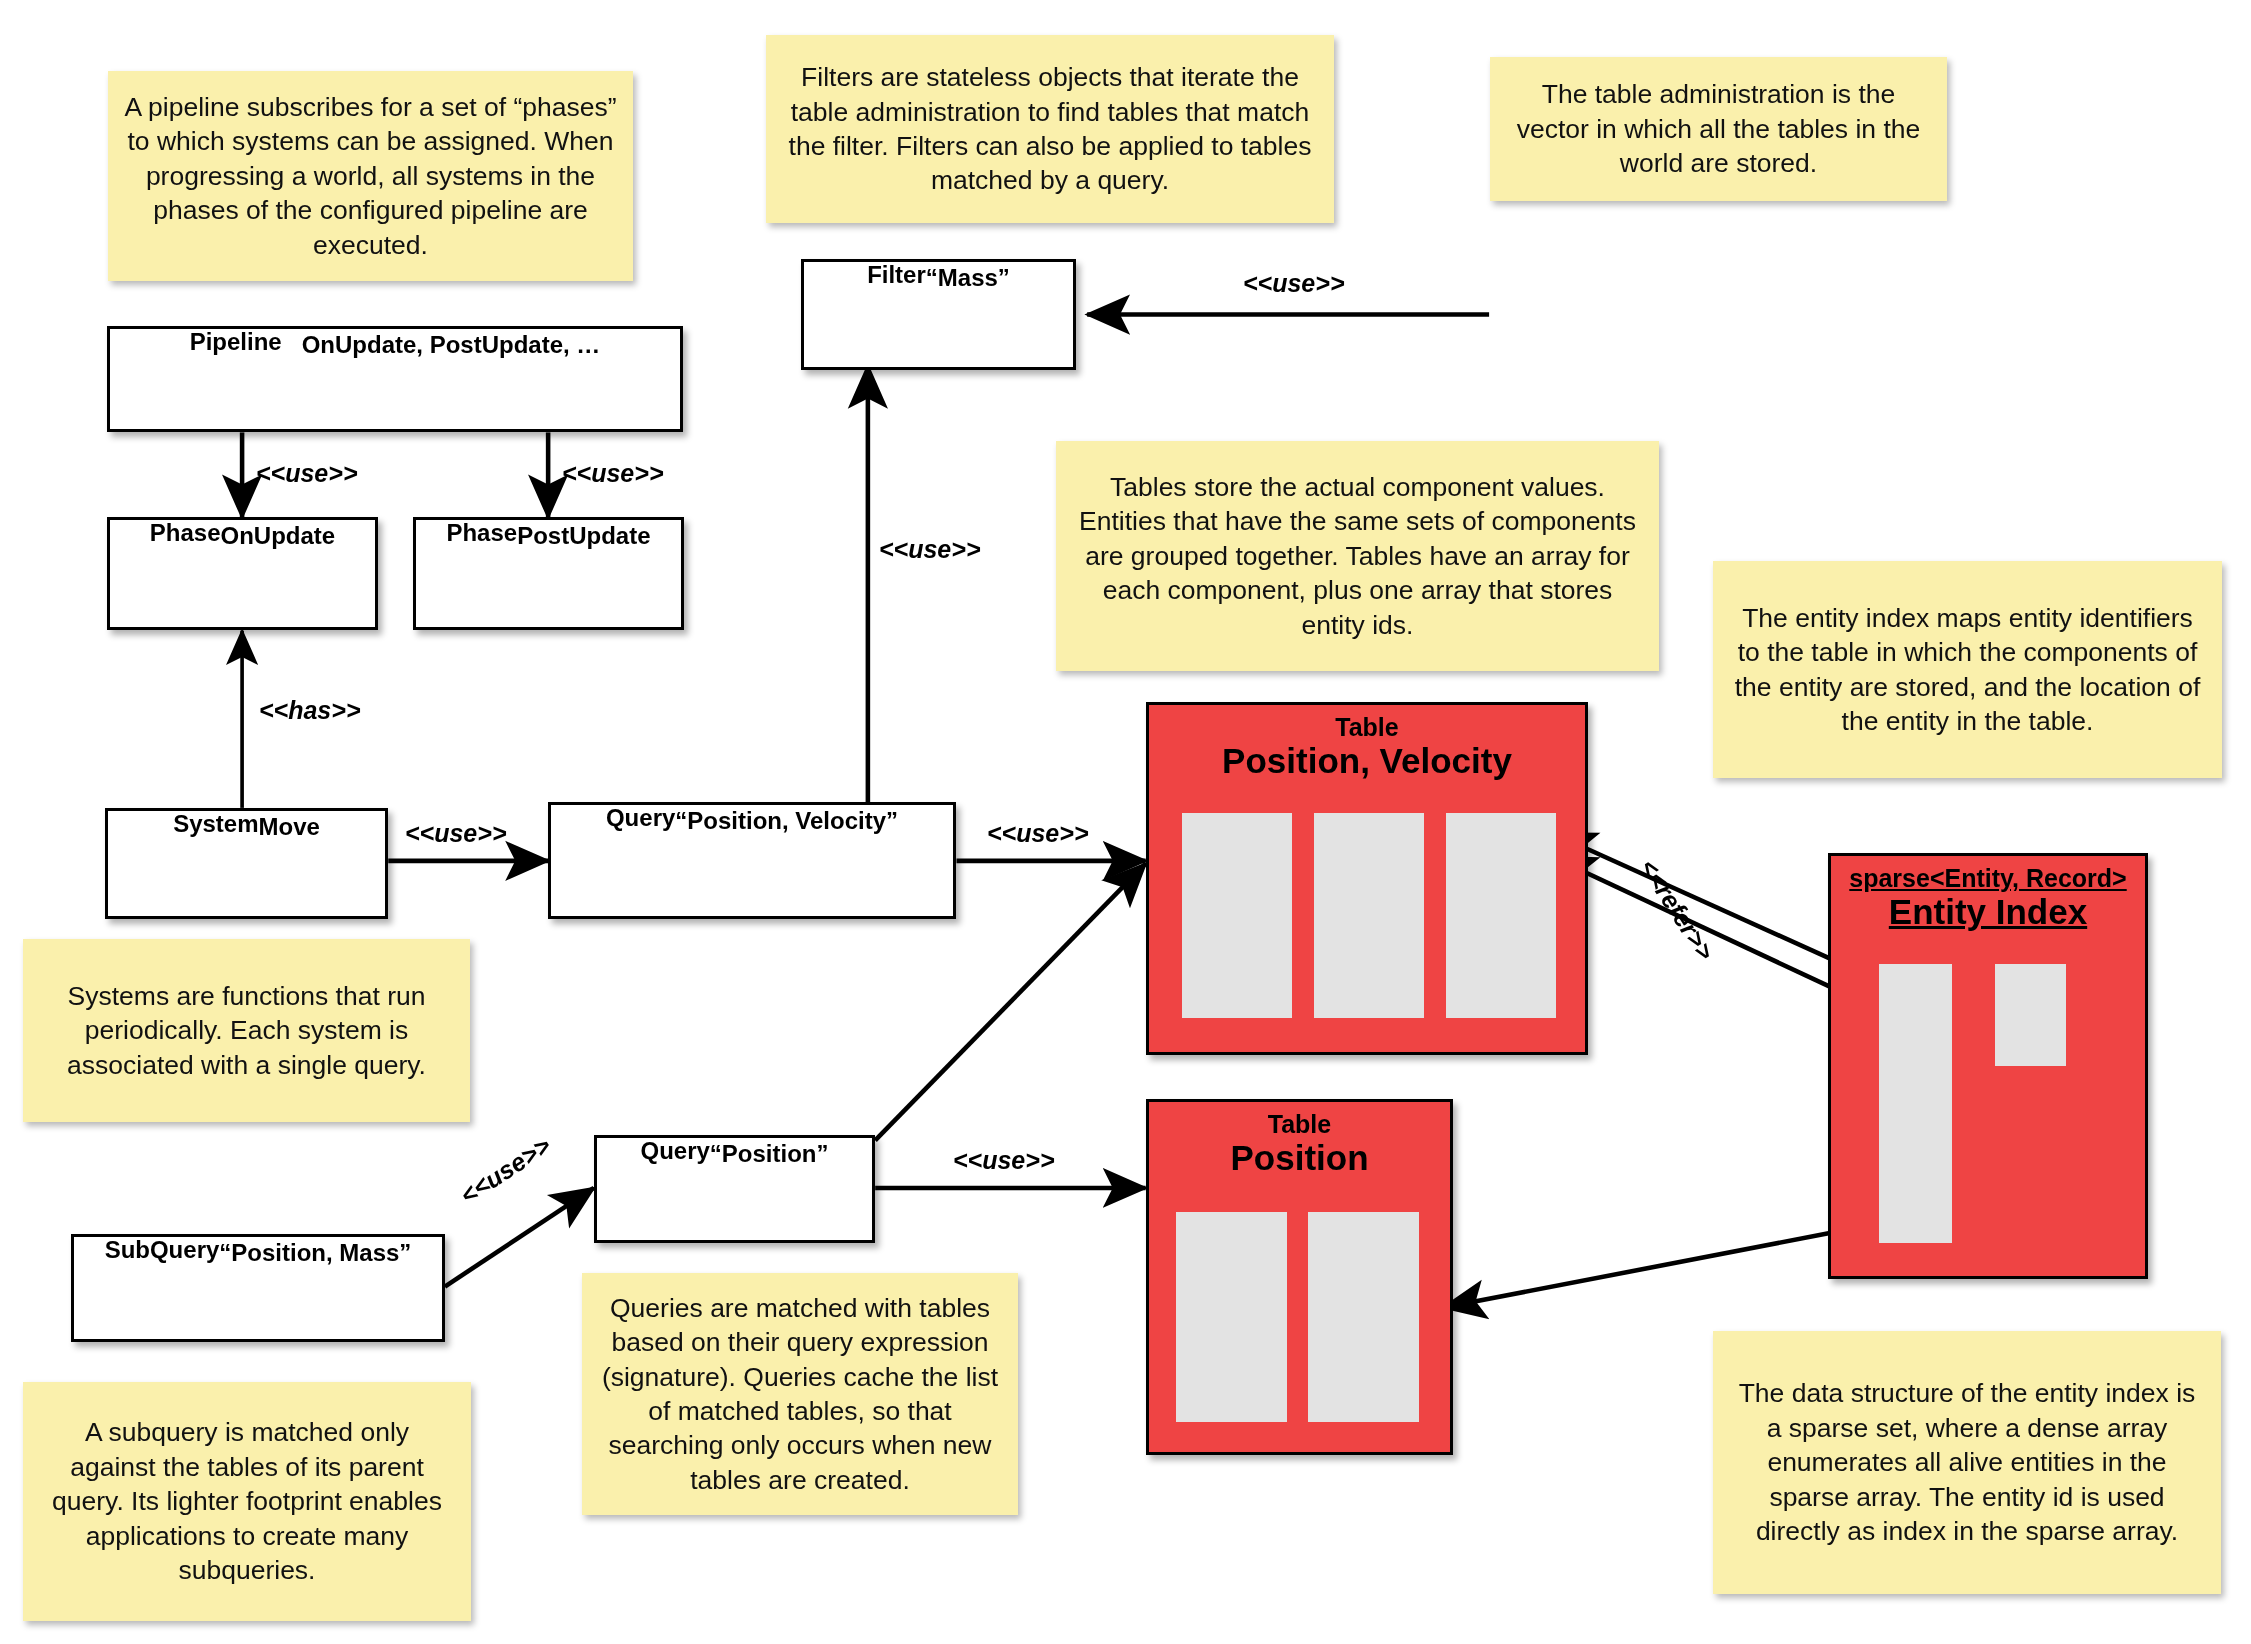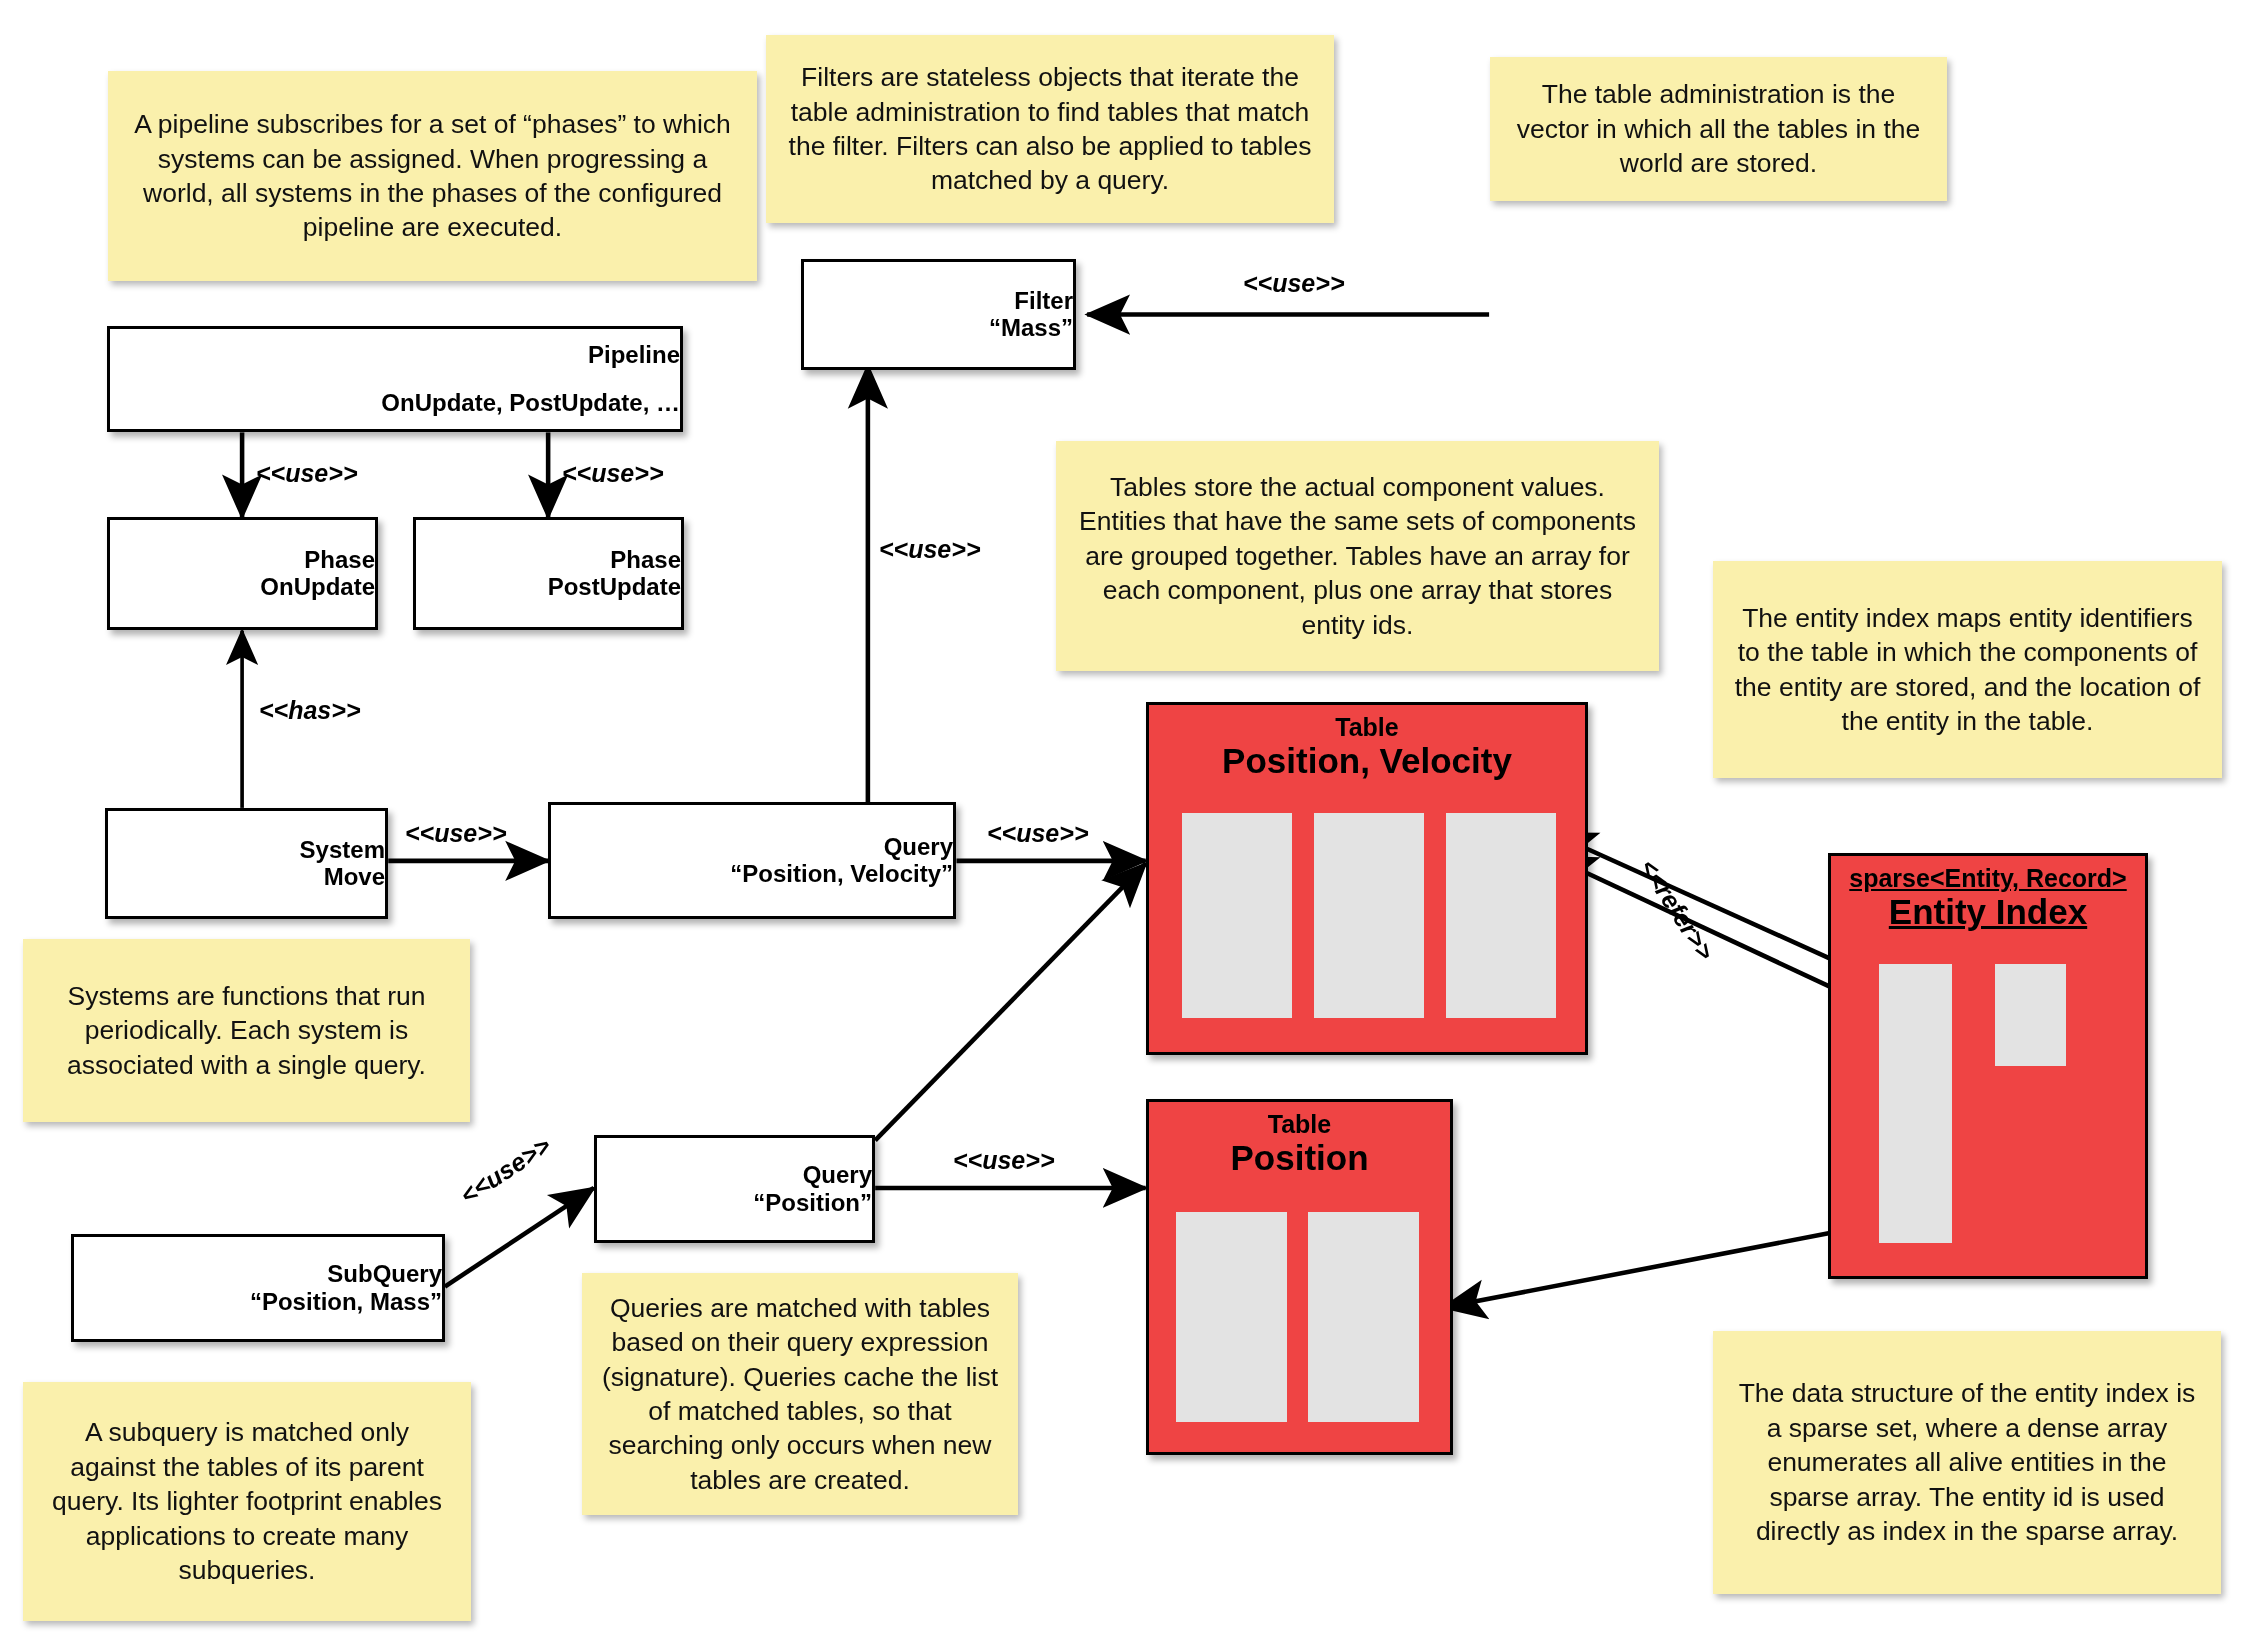--- a/index.html
+++ b/index.html
@@ -22,21 +22,21 @@
     z-index:5;
   }
 
   
   .ubox{
     position:absolute;
     background:#ffffff;
     border:3.7px solid #000;
     box-shadow:3.7px 4.6px 6.4px rgba(0,0,0,0.30);
     box-sizing:border-box;
-    display:flex;flex-direction:column;align-items:flex-end;
+    display:flex;flex-direction:row;align-items:flex-start;
     z-index:6;
   }
   .ubox .stereo{font-size:24px;font-weight:700;line-height:1.05;margin-top:5.5px;}
   .ubox .nm{font-size:24px;font-weight:700;line-height:1.08;margin-top:2.7px;}
   .ubox.center-v{justify-content:center;}
   .ubox.center-v .stereo{margin-top:0;}
 
   
   .tbox{
     position:absolute;background:#ef4444;border:3.7px solid #000;
@@ -94,21 +94,21 @@
 
       <line x1="2010" y1="1348" x2="1580" y2="1431" marker-end="url(#ah)"></line>
 
       <line x1="2212" y1="1062" x2="2119" y2="1062" marker-end="url(#ah)" stroke-width="6"></line>
       <line x1="2212" y1="1099" x2="2119" y2="1099" marker-end="url(#ah)" stroke-width="6"></line>
 
       <line x1="2216" y1="1110" x2="2182" y2="1258" marker-end="url(#ah)" stroke-width="4"></line>
     </g>
   </svg>
 
-  <div class="note" style="left:108px;top:71px;width:649px;height:210px;">
+  <div class="note" style="left:108px;top:71px;width:525px;height:210px;">
     <span>A pipeline subscribes for a set of “phases” to which systems can be assigned. When progressing a world, all systems in the phases of the configured pipeline are executed.</span>
   </div>
 
   <div class="note" style="left:766px;top:35px;width:568px;height:188px;">
     <span>Filters are stateless objects that iterate the table administration to find tables that match the filter. Filters can also be applied to tables matched by a query.</span>
   </div>
 
   <div class="note" style="left:1490px;top:57px;width:457px;height:144px;">
     <span>The table administration is the vector in which all the tables in the world are stored.</span>
   </div>

